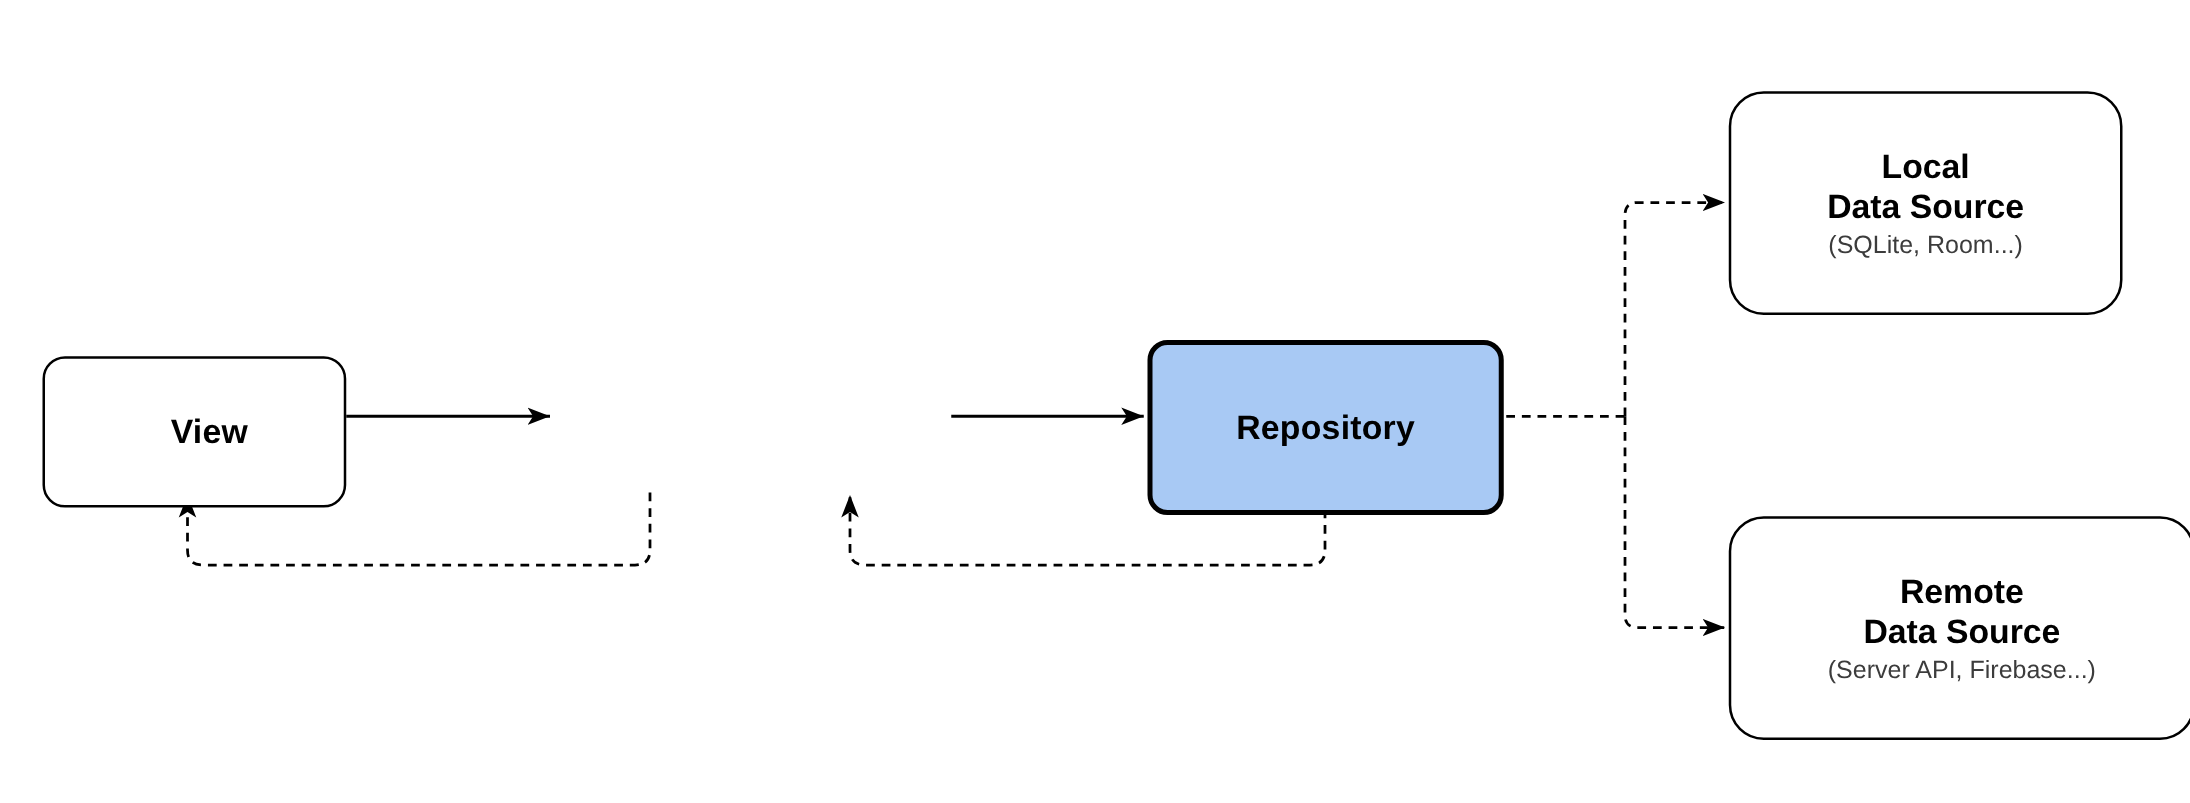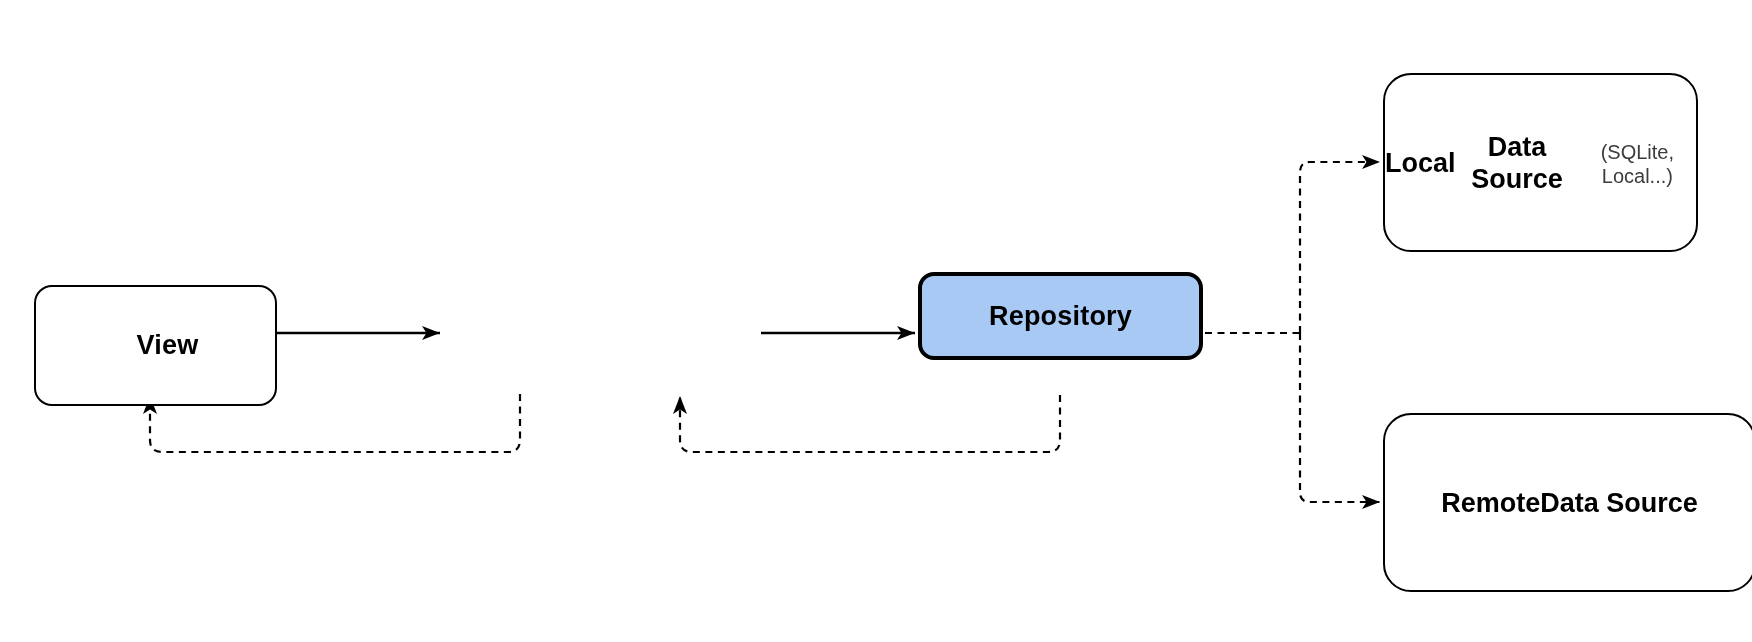--- a/index.html
+++ b/index.html
@@ -27,22 +27,22 @@
     justify-content: center;
     color: #000000;
   }
   .node .label {
     font-weight: bold;
     font-size: 27px;
     letter-spacing: 0.2px;
   }
   #node-view        { left: 34px;  top: 285px; width: 243px; height: 121px; border-radius: 18px; padding-left: 24px; }
   #node-viewmodel   { left: 442px; top: 272px; width: 318px; height: 121px; border-radius: 18px; }
-  #node-repository  { left: 918px; top: 272px; width: 285px; height: 88px; border-radius: 16px; border-width: 4.5px; }
-  .ds { }
+  #node-repository  { left: 918px; top: 272px; width: 285px; height: 140px; border-radius: 16px; border-width: 4.5px; }
+  .ds { flex-direction: column; }
   #node-local-data-source  { left: 1383px; top: 73px;  width: 315px; height: 179px; border-radius: 28px; }
   #node-remote-data-source { left: 1383px; top: 413px; width: 373px; height: 179px; border-radius: 28px; }
   .ds .title-line {
     font-weight: bold;
     font-size: 27px;
     line-height: 32px;
     text-align: center;
   }
   .ds .subtitle {
     font-size: 20px;
@@ -85,21 +85,22 @@
   </div>
 
 
   <div class="node" id="node-repository" style="background-color: rgb(168, 201, 244);">
     <span class="label">Repository</span>
   </div>
 
   <div class="node ds" id="node-local-data-source">
     <div class="title-line">Local</div>
     <div class="title-line">Data Source</div>
-    <div class="subtitle">(SQLite, Local...)</div>
+    <div class="subtitle">(SQLite, Room...)</div>
   </div>
 
   <div class="node ds" id="node-remote-data-source">
     <div class="title-line">Remote</div>
     <div class="title-line">Data Source</div>
+    <div class="subtitle">(Server API, Firebase...)</div>
   </div>
 
 </div>
 
 </body></html>

